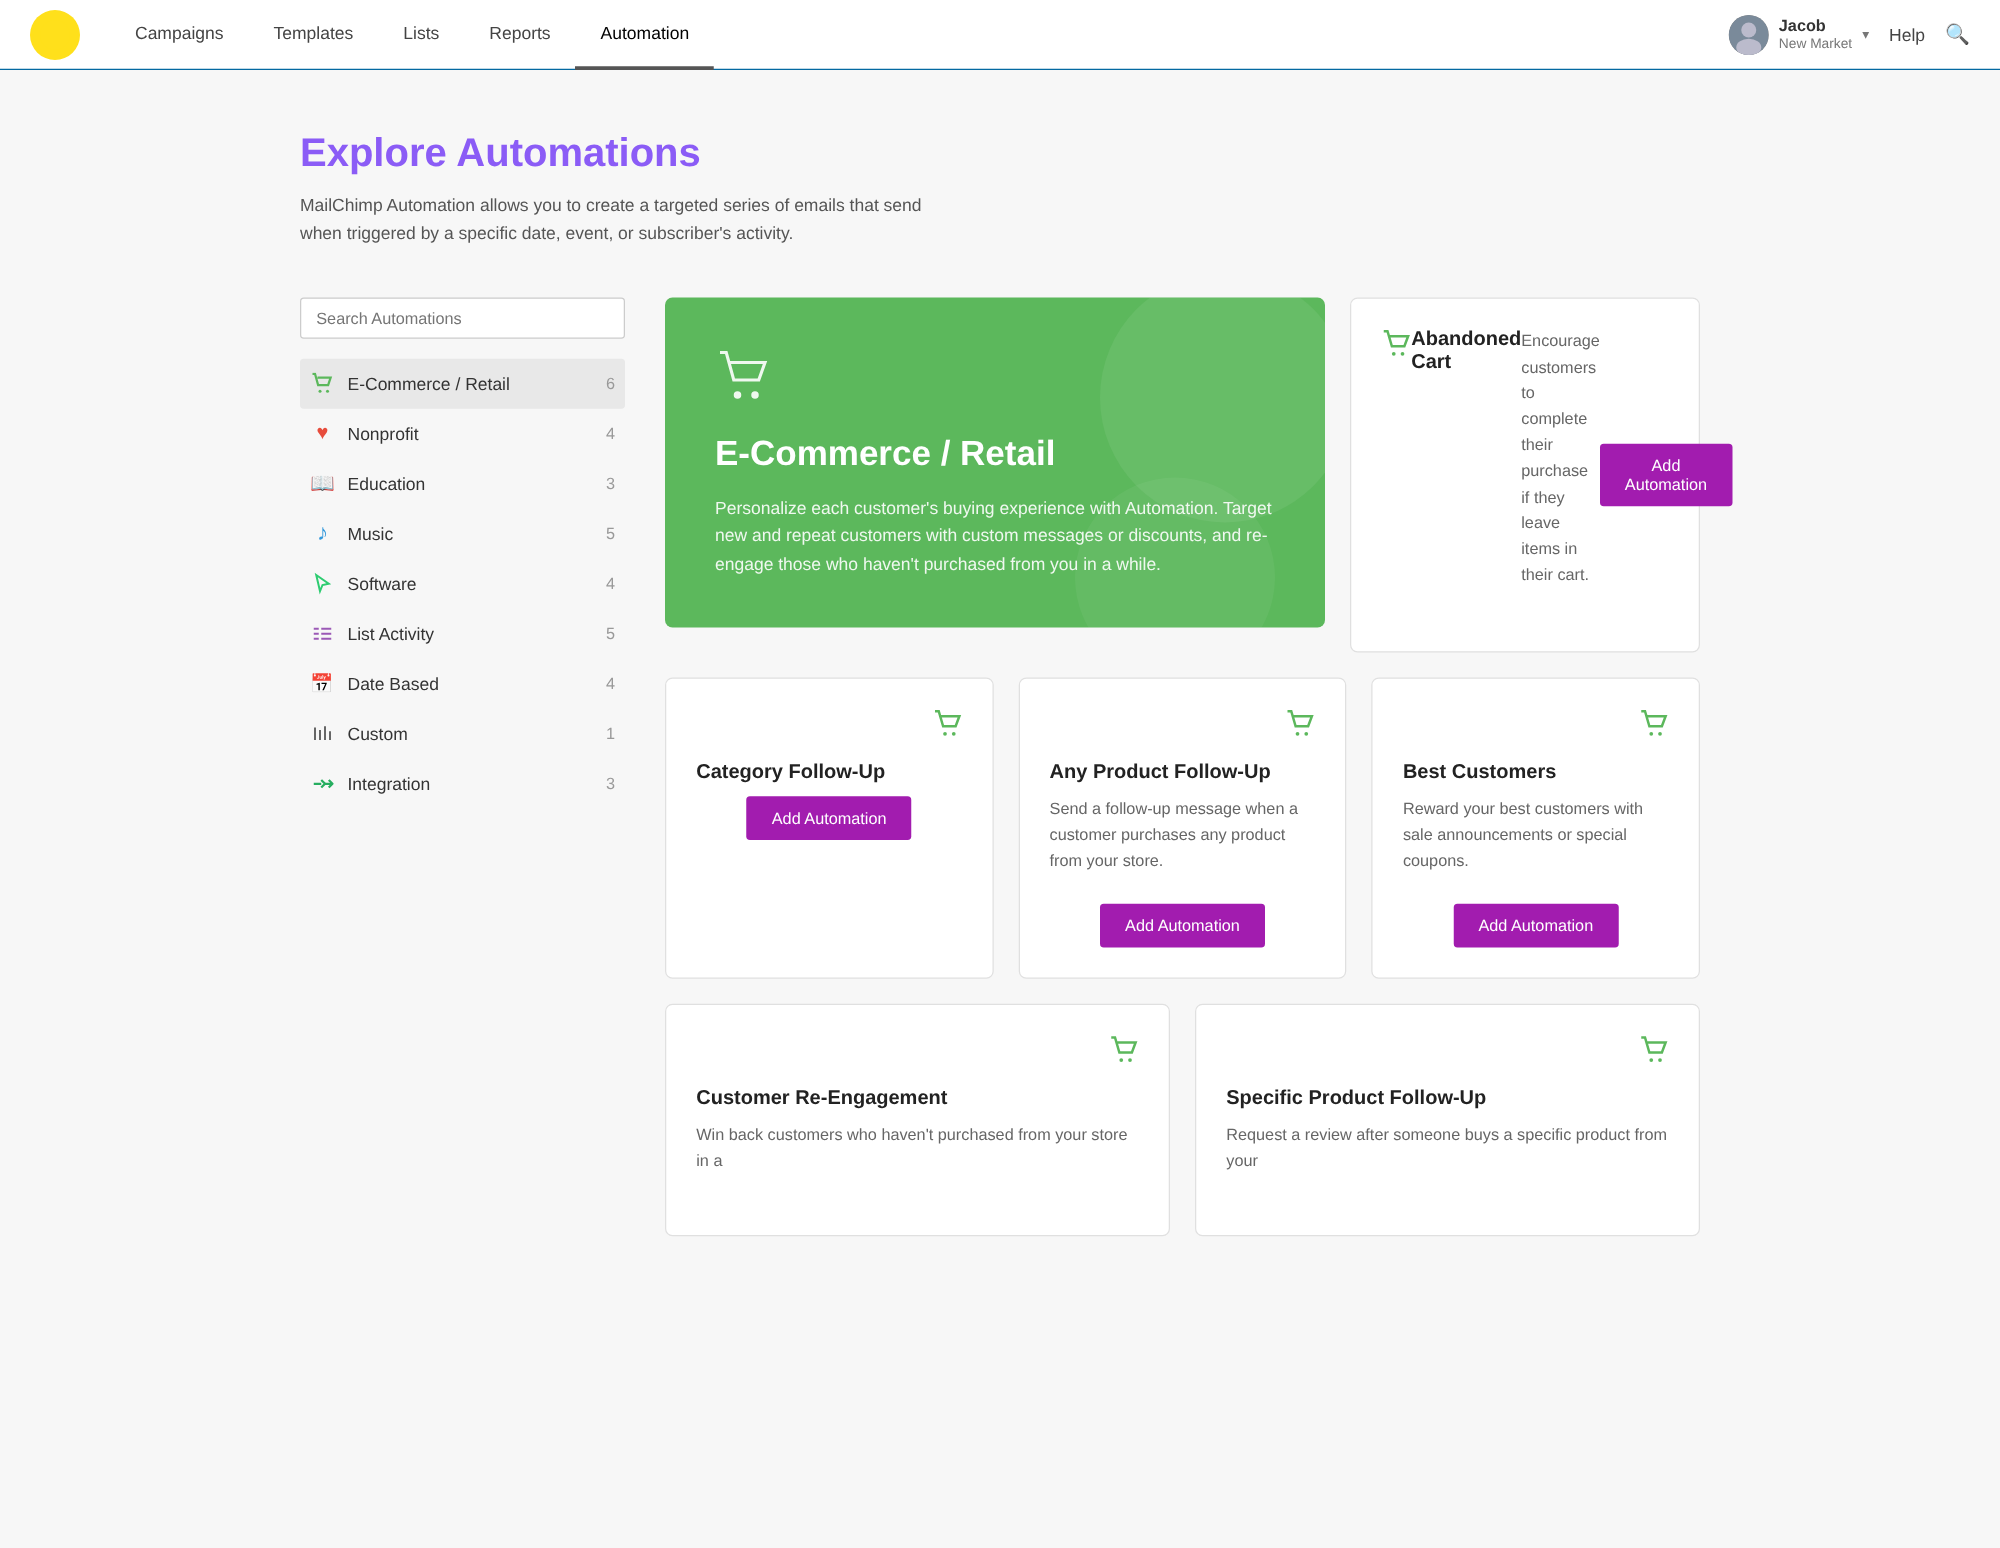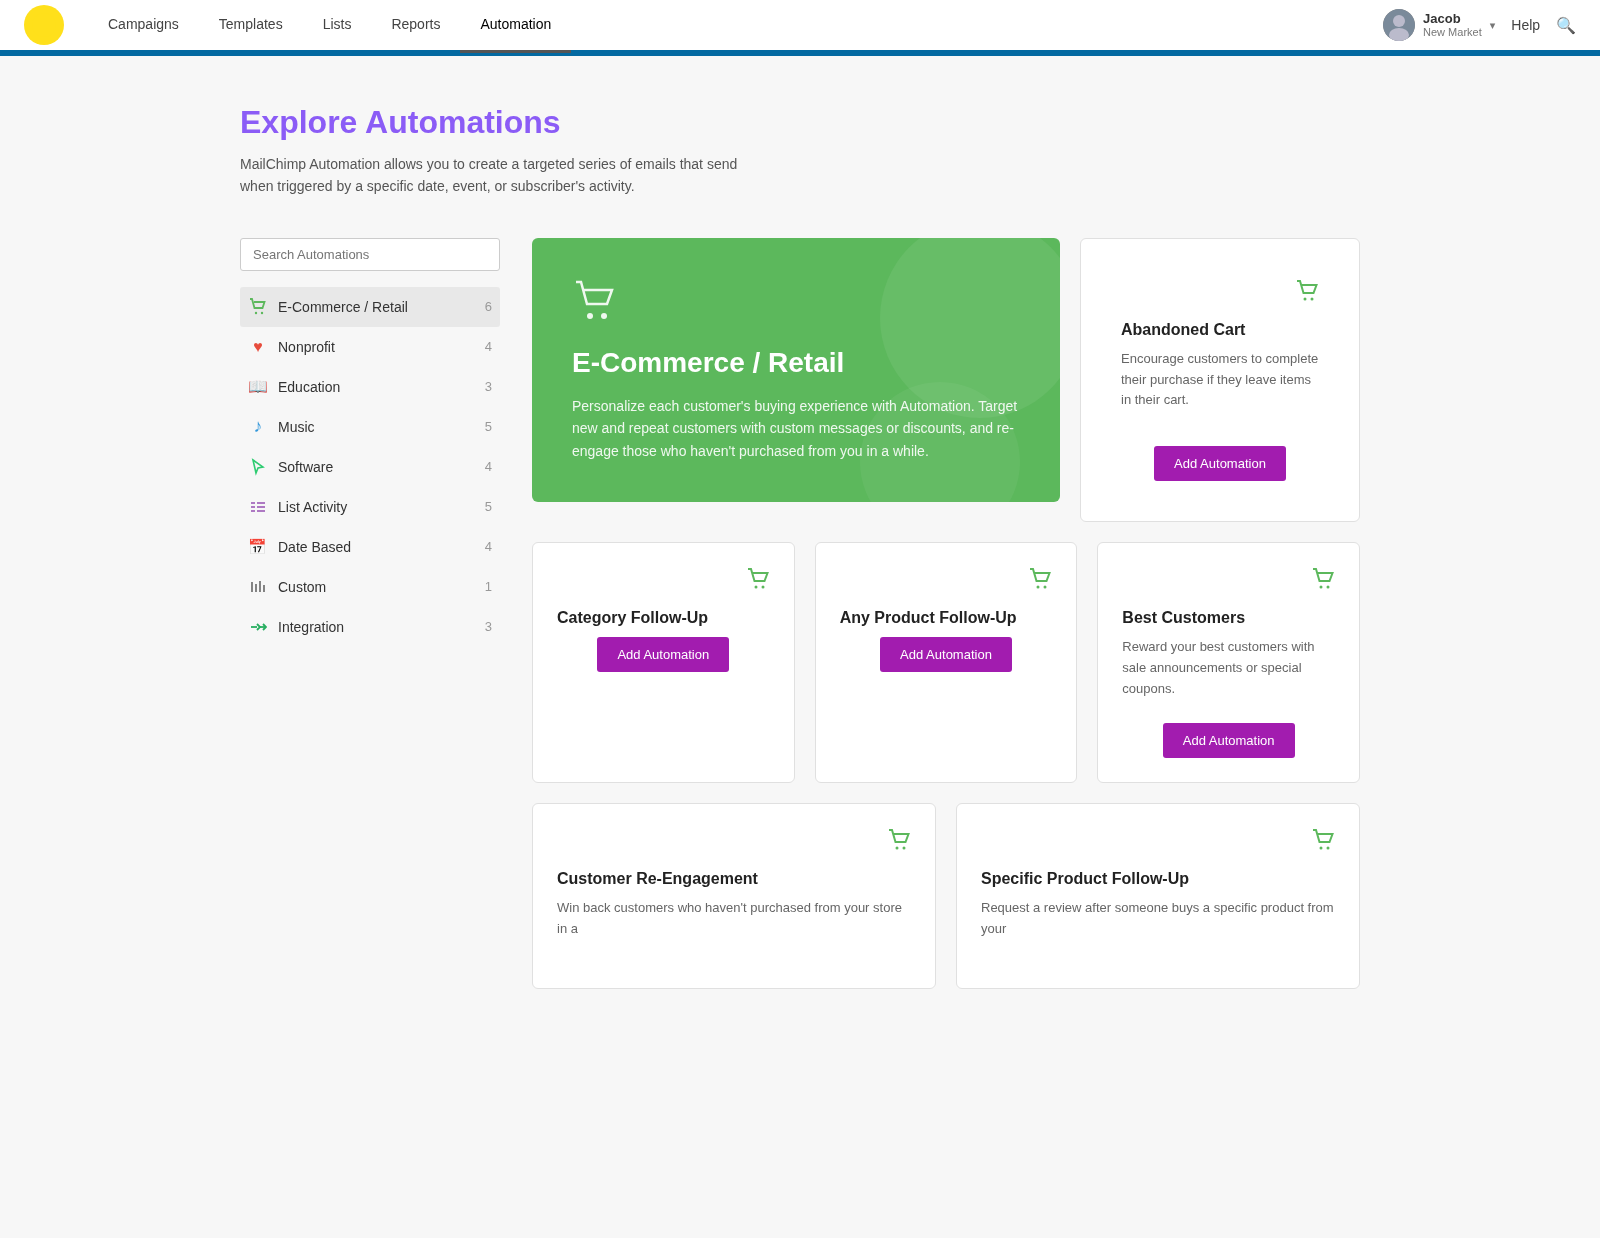--- a/index.html
+++ b/index.html
@@ -1,21 +1,21 @@
 <!DOCTYPE html>
 <html><head>
   <meta charset="utf-8">
   <style>
     * { box-sizing: border-box; margin: 0; padding: 0; }
     body { font-family: -apple-system, BlinkMacSystemFont, 'Helvetica Neue', Arial, sans-serif; background: #f7f7f7; color: #333; }
 
     
     .nav-bar {
       background: #fff;
-      border-bottom: 6px solid #0369a1;
+      border-bottom: 1px solid #0369a1;
       display: flex;
       align-items: center;
       padding: 0 24px;
       height: 56px;
     }
     .nav-logo {
       width: 40px; height: 40px;
       background: #ffe01b;
       border-radius: 50%;
       display: flex; align-items: center; justify-content: center;
@@ -225,23 +225,23 @@
       cursor: pointer;
       align-self: center;
       transition: background 0.15s;
     }
 
     
     .hero-side-card {
       background: #fff;
       border: 1px solid #e0e0e0;
       border-radius: 6px;
-      padding: 40px;
+      padding: 24px;
       display: flex;
-      flex-direction: column;
+      flex-direction: row;
     }
 
     
     .hero-row {
       display: grid;
       grid-template-columns: 1fr 280px;
       gap: 20px;
       margin-bottom: 20px;
     }
   </style>
@@ -426,20 +426,21 @@
 
         <div class="card">
           <div class="card-icon">
             <svg width="24" height="24" viewBox="0 0 24 24" fill="none" stroke="#5cb85c" stroke-width="2">
               <path d="M2 2h3l3.5 12h10l3-8H7"></path>
               <circle cx="10" cy="20" r="1.5" fill="#5cb85c" stroke="none"></circle>
               <circle cx="17" cy="20" r="1.5" fill="#5cb85c" stroke="none"></circle>
             </svg>
           </div>
           <div class="card-title">Any Product Follow-Up</div>
+          <div class="card-desc">Send a follow-up message when a customer purchases any product from your store.</div>
           <button class="card-btn">Add Automation</button>
         </div>
 
         <div class="card">
           <div class="card-icon">
             <svg width="24" height="24" viewBox="0 0 24 24" fill="none" stroke="#5cb85c" stroke-width="2">
               <path d="M2 2h3l3.5 12h10l3-8H7"></path>
               <circle cx="10" cy="20" r="1.5" fill="#5cb85c" stroke="none"></circle>
               <circle cx="17" cy="20" r="1.5" fill="#5cb85c" stroke="none"></circle>
             </svg>

